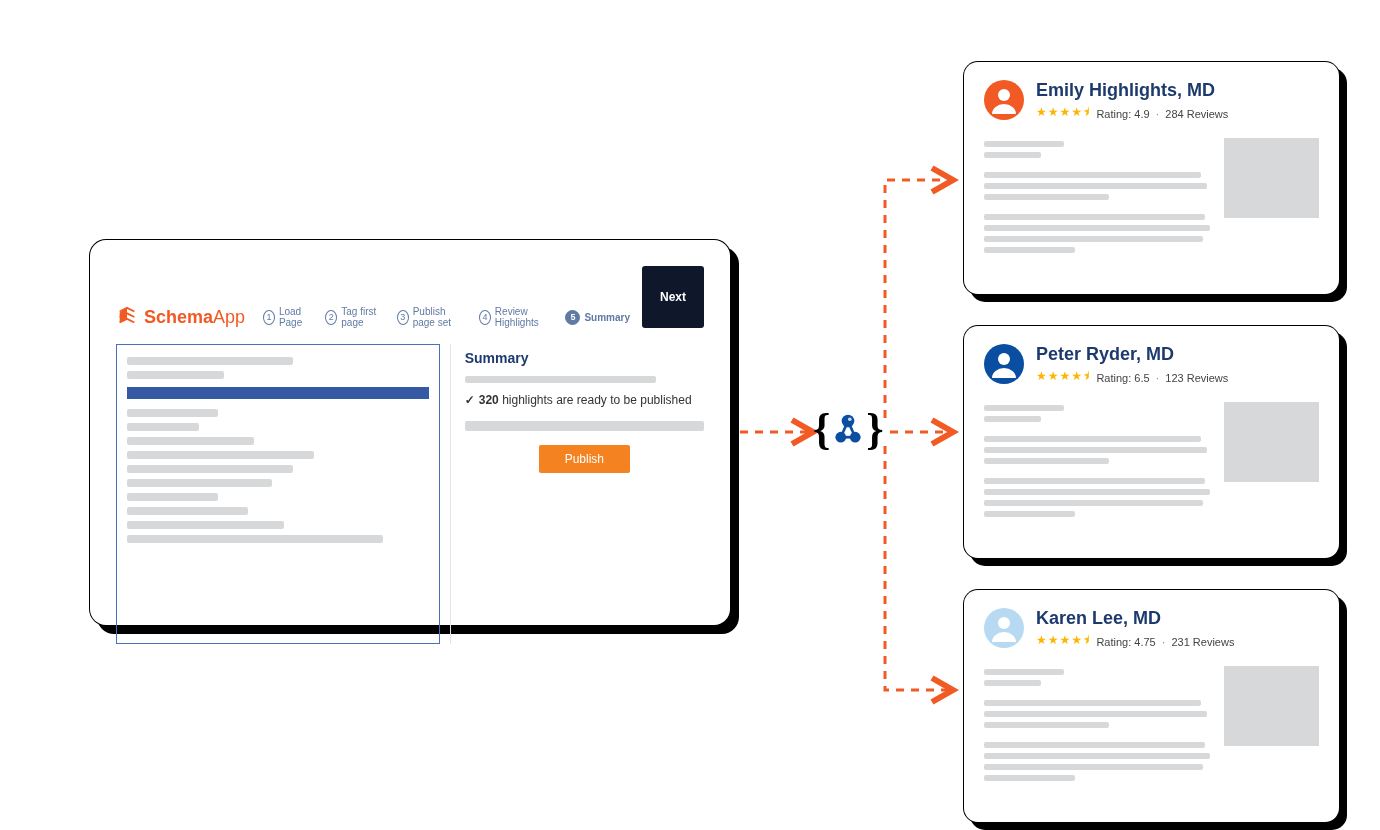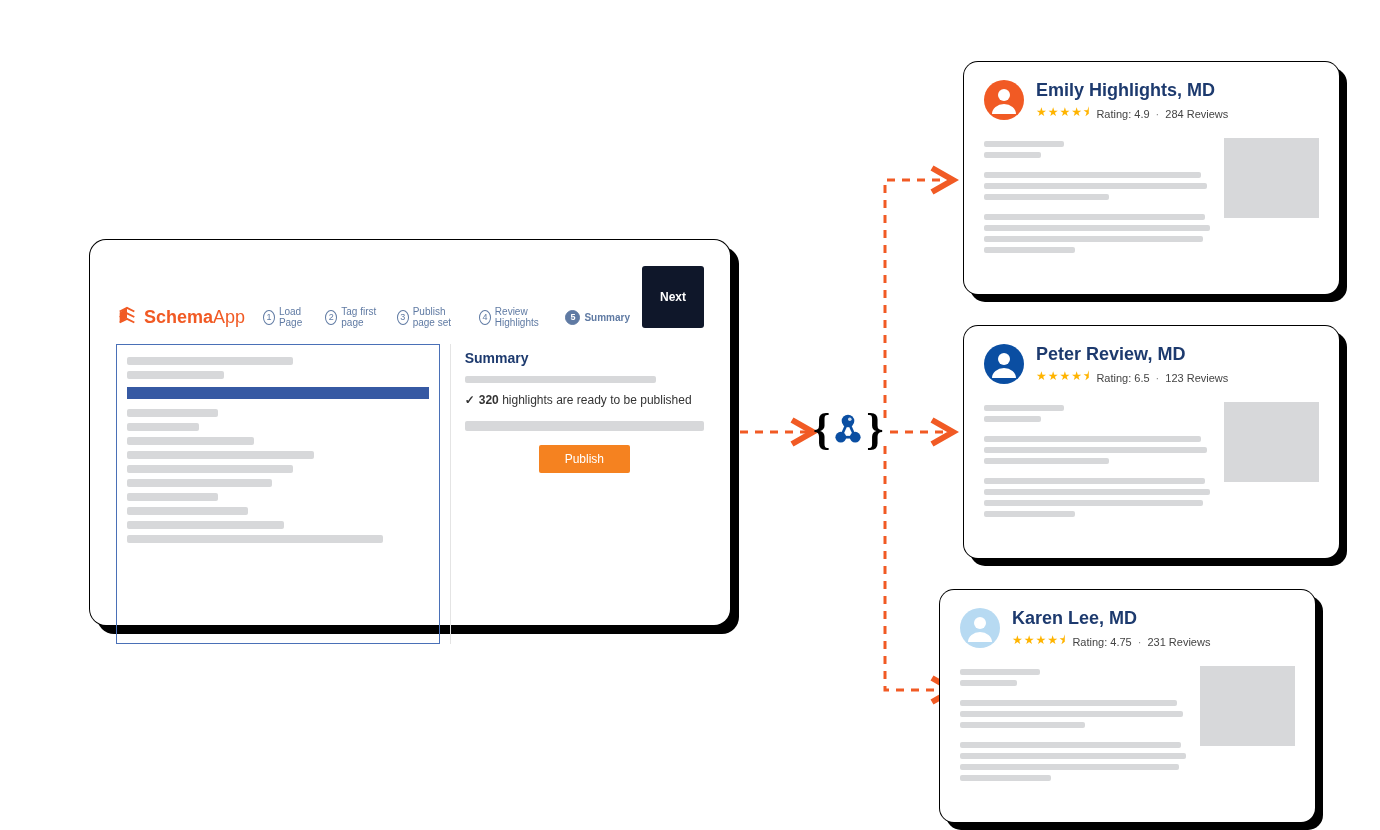--- a/index.html
+++ b/index.html
@@ -46,21 +46,21 @@
   .brace { font-size: 44px; font-weight: 700; color: #000; line-height: 1; font-family: Georgia, serif; }
   .schema-node svg { width: 36px; height: 36px; }
 
   
   .card {
     position: absolute; width: 375px; height: 232px; background: #fff; border-radius: 14px;
     box-shadow: 7px 7px 0 1px #000, 0 0 0 1px #000; padding: 18px 20px 14px 20px;
   }
   .card1 { left: 964px; top: 62px; }
   .card2 { left: 964px; top: 326px; }
-  .card3 { left: 940px; top: 590px; }
+  .card3 { left: 964px; top: 590px; }
   .card-head { display: flex; gap: 12px; align-items: flex-start; }
   .avatar { width: 40px; height: 40px; border-radius: 50%; display:flex; align-items:center; justify-content:center;}
   .avatar svg { width: 40px; height: 40px; }
   .card-name { color: #1d3a6e; font-size: 18px; font-weight: 600; }
   .rating-row { display:flex; align-items:center; gap: 6px; margin-top: 2px; font-size: 11px; color:#444; }
   .stars { color: #FFB400; letter-spacing: 1px; font-size: 12px;}
   .card-body { margin-top: 12px; display:flex; gap: 12px; }
   .card-lines { flex:1; }
   .card-lines .ph { height: 6px; margin: 5px 0; }
   .card-img { width: 95px; height: 80px; background: #d7d8da; margin-top: 2px; }
@@ -198,21 +198,21 @@
 <div class="card card2">
   <div class="card-head">
     <div class="avatar">
       <svg viewBox="0 0 40 40">
           <circle cx="20" cy="20" r="20" fill="#0a4ea2"></circle>
           <circle cx="20" cy="15" r="6" fill="#fff"></circle>
           <path d="M8 34a12 10 0 0 1 24 0z" fill="#fff"></path>
         </svg>
     </div>
     <div>
-      <div class="card-name">Peter Review, MD</div>
+      <div class="card-name">Peter Ryder, MD</div>
       <div class="rating-row">
         <span class="stars">★★★★⯨</span>
         <span>Rating: 6.5</span>
         <span class="dot">·</span>
         <span>123 Reviews</span>
       </div>
     </div>
   </div>
   <div class="card-body">
     <div class="card-lines">

